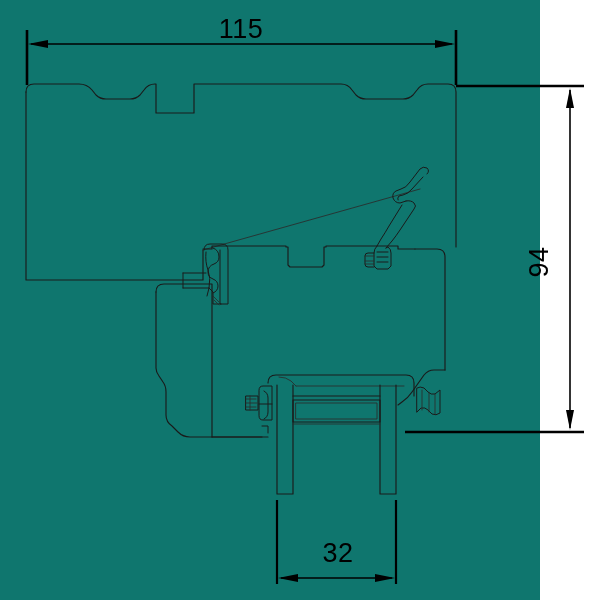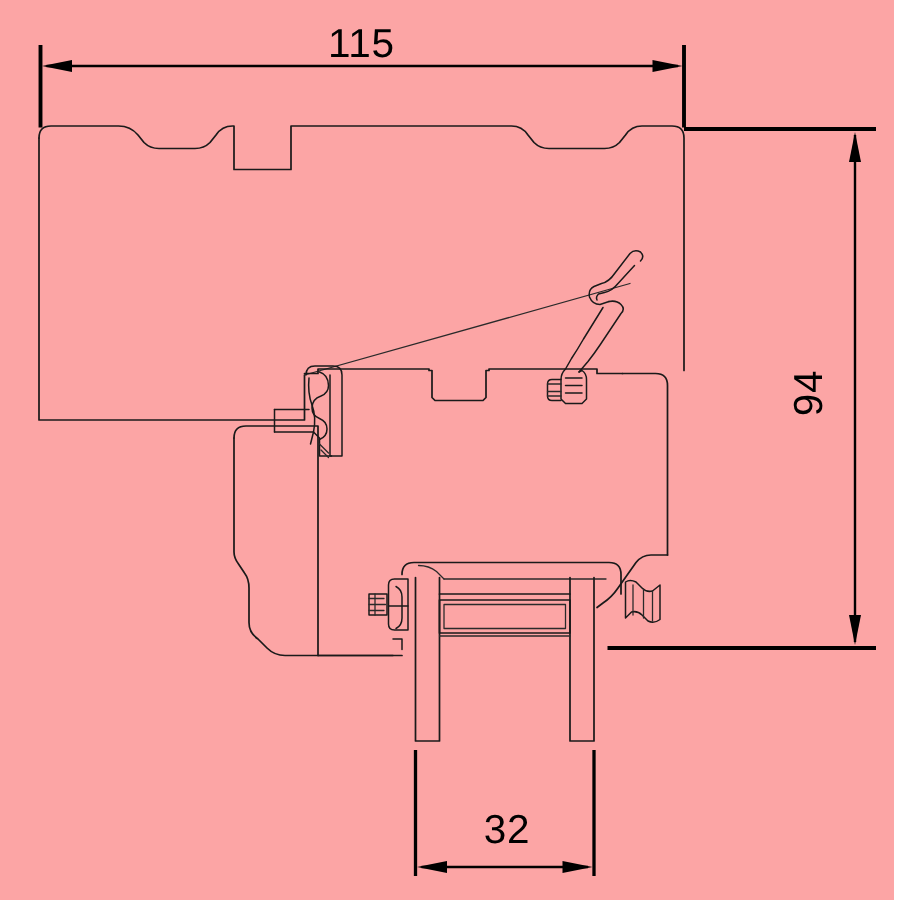--- a/index.html
+++ b/index.html
@@ -8,23 +8,23 @@
     background: #ffffff;
   }
   body {
     width: 600px;
     height: 600px;
     font-family: "Liberation Sans", sans-serif;
     overflow: hidden;
   }
   #drawing-root {
     position: relative;
-    width: 596px;
+    width: 540px;
     height: 600px;
-    background: #fca5a5;
+    background: #0f766e;
   }
   svg#tech-drawing {
     display: block;
     width: 600px;
     height: 600px;
   }
   .part-outline {
     fill: none;
     stroke: #1a1a1a;
     stroke-width: 1.15;

